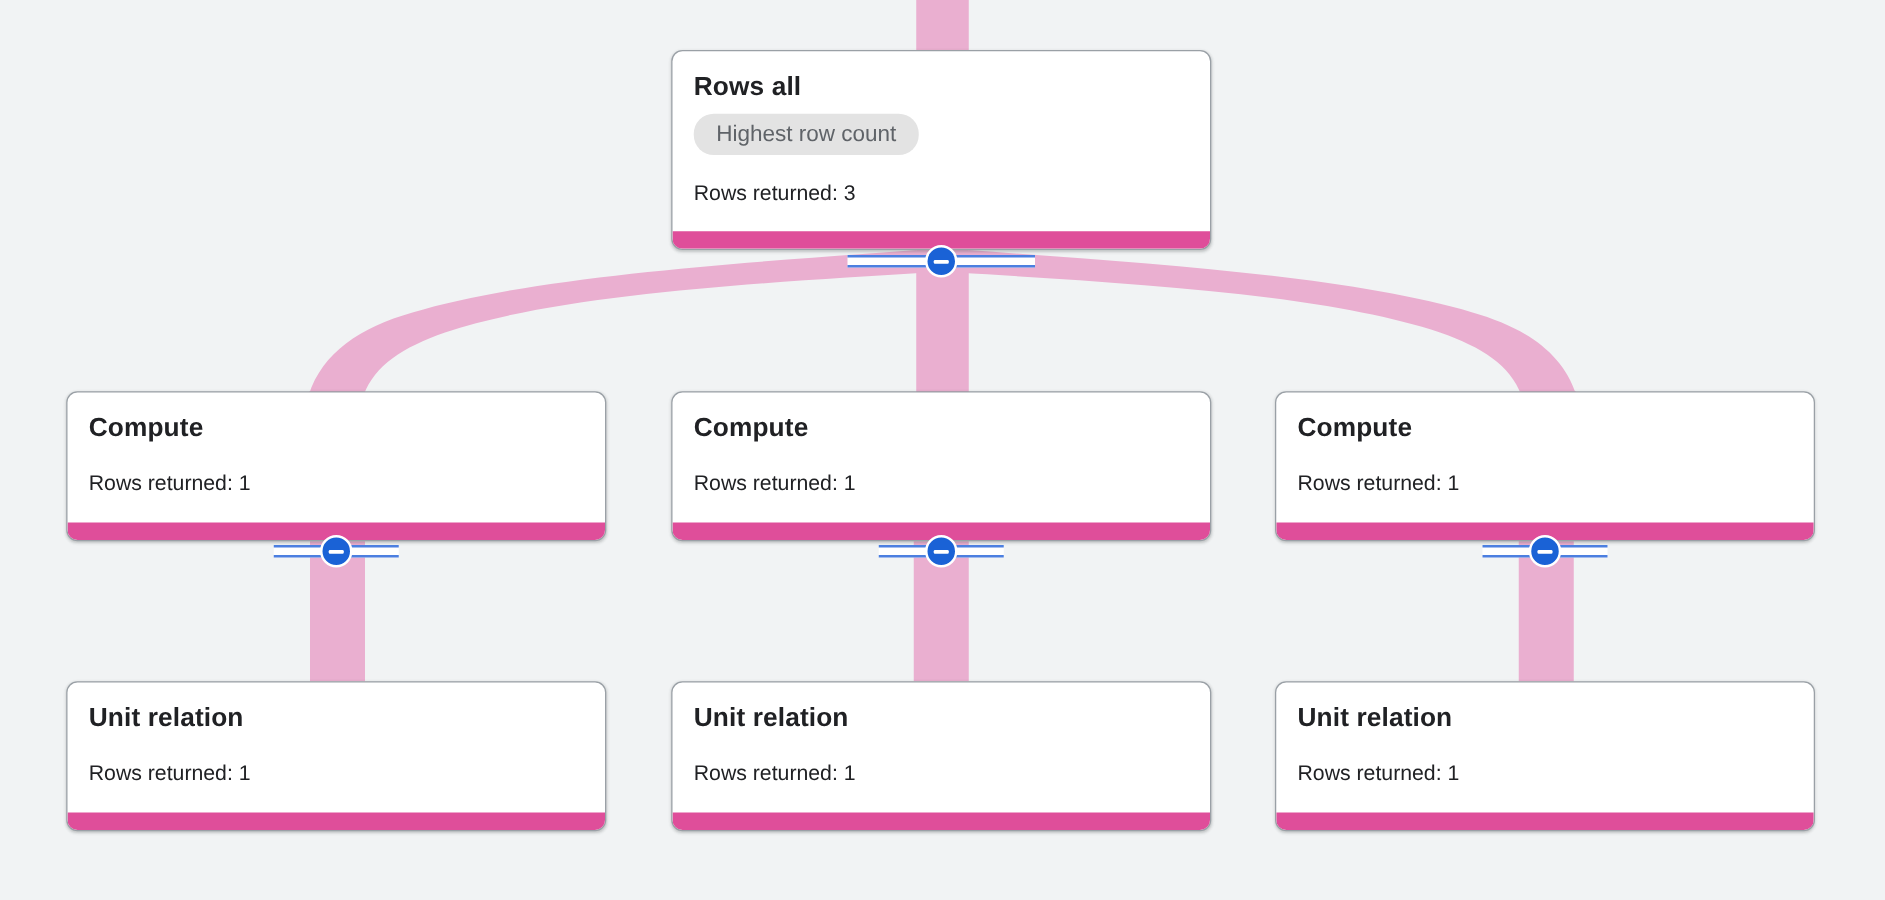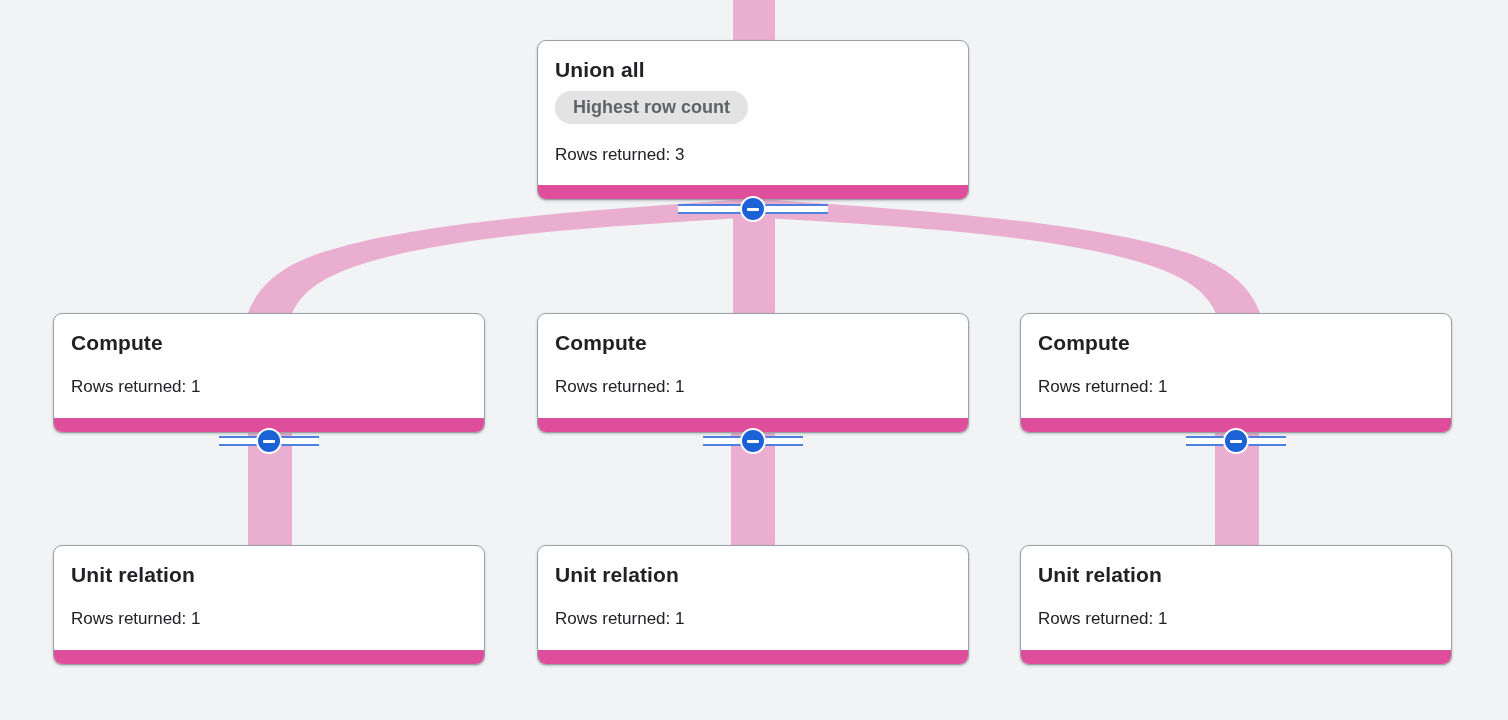--- a/index.html
+++ b/index.html
@@ -48,21 +48,20 @@
     display: inline-block;
     margin-top: 8px;
     margin-left: 0;
     padding: 5px 18px 6px 18px;
     background: #E3E3E3;
     border-radius: 16px;
     font-size: 18px;
     color: #5F6368;
     line-height: 22px;
     white-space: nowrap;
-    font-weight: bold;
   }
   .node-rows {
     margin-top: 20px;
     font-size: 17px;
     color: #202124;
     line-height: 21px;
     white-space: nowrap;
   }
   .node-bar {
     position: absolute;
@@ -145,21 +144,21 @@
              Z"></path>
     <polygon fill="#E79AC6" points="1217,313 1261,313 1239,330"></polygon>
 
     <rect x="248" y="433" width="44" height="112" fill="#EAAFD0"></rect>
     <rect x="731" y="433" width="44" height="112" fill="#EAAFD0"></rect>
     <rect x="1215" y="433" width="44" height="112" fill="#EAAFD0"></rect>
   </svg>
 
   <div class="node" style="left:537px; top:40px; width:432px; height:160px;">
     <div class="node-body">
-      <div class="node-title">Union all</div>
+      <div class="node-title">Rows all</div>
       <div class="node-badge">Highest row count</div>
       <div class="node-rows">Rows returned: 3</div>
     </div>
     <div class="node-bar"></div>
   </div>
 
   <div class="node" style="left:53px; top:313px; width:432px; height:120px;">
     <div class="node-body">
       <div class="node-title">Compute</div>
       <div class="node-rows">Rows returned: 1</div>

